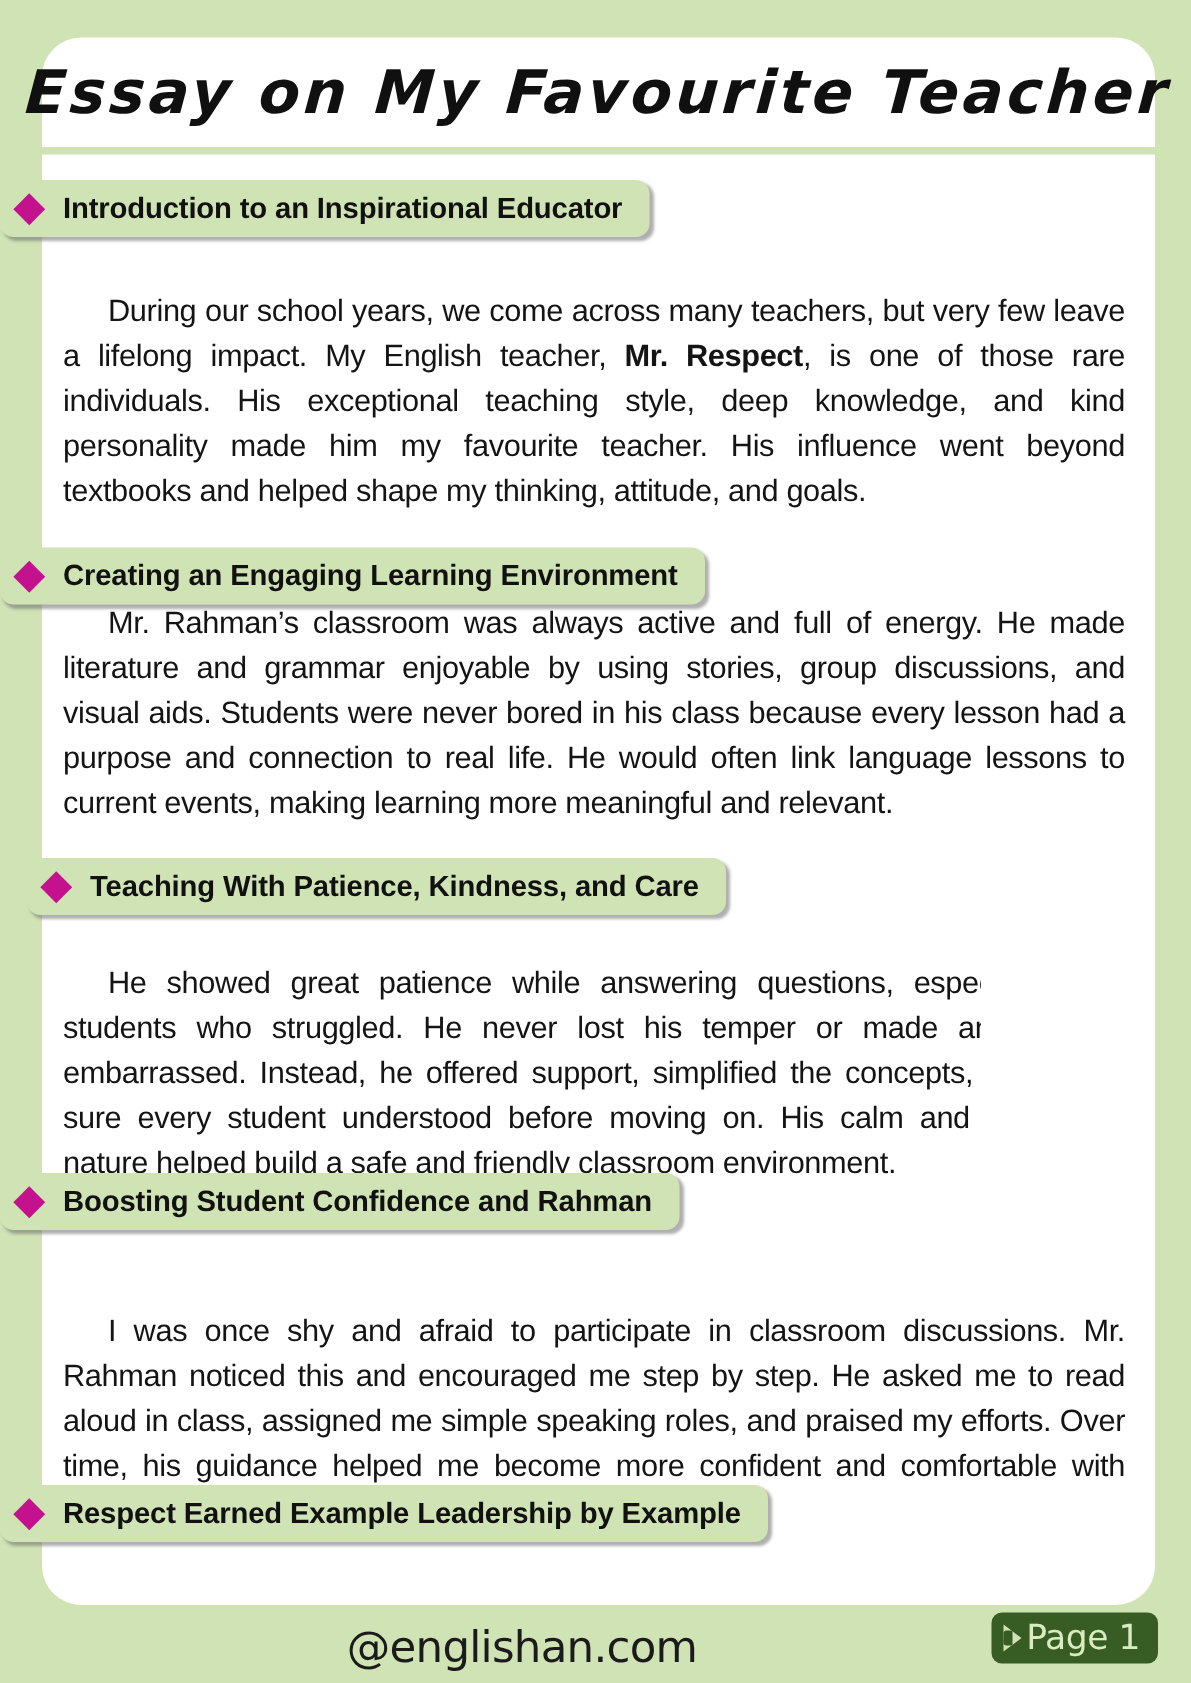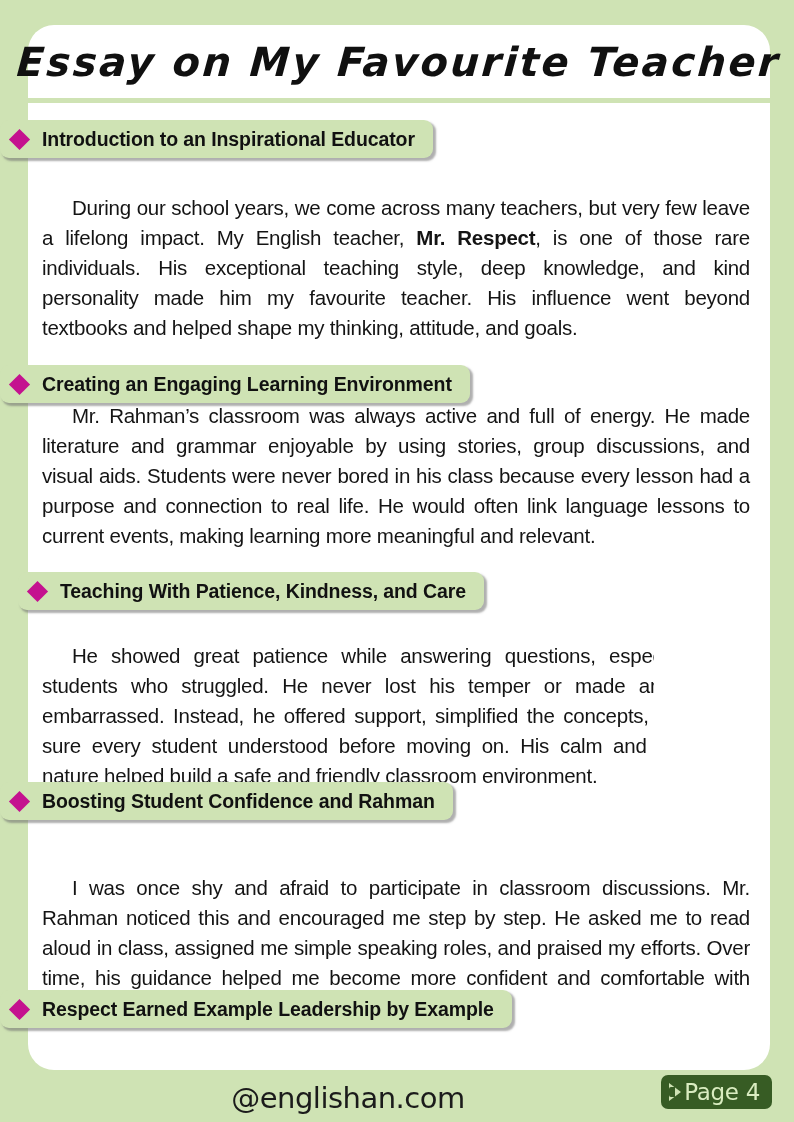--- a/index.html
+++ b/index.html
@@ -232,16 +232,16 @@
       <span class="diamond"></span>
       <span class="head-label">Respect Earned Example Leadership by Example</span>
     </div>
   </div>
 
   <div class="footer">
     <span class="site-name">@englishan.com</span>
   </div>
   <div class="page-badge">
     <span class="badge-arrow"></span>
-    <span class="badge-label">Page 4</span>
+    <span class="badge-label">Page 1</span>
   </div>
 
 </div>
 
 </body></html>

